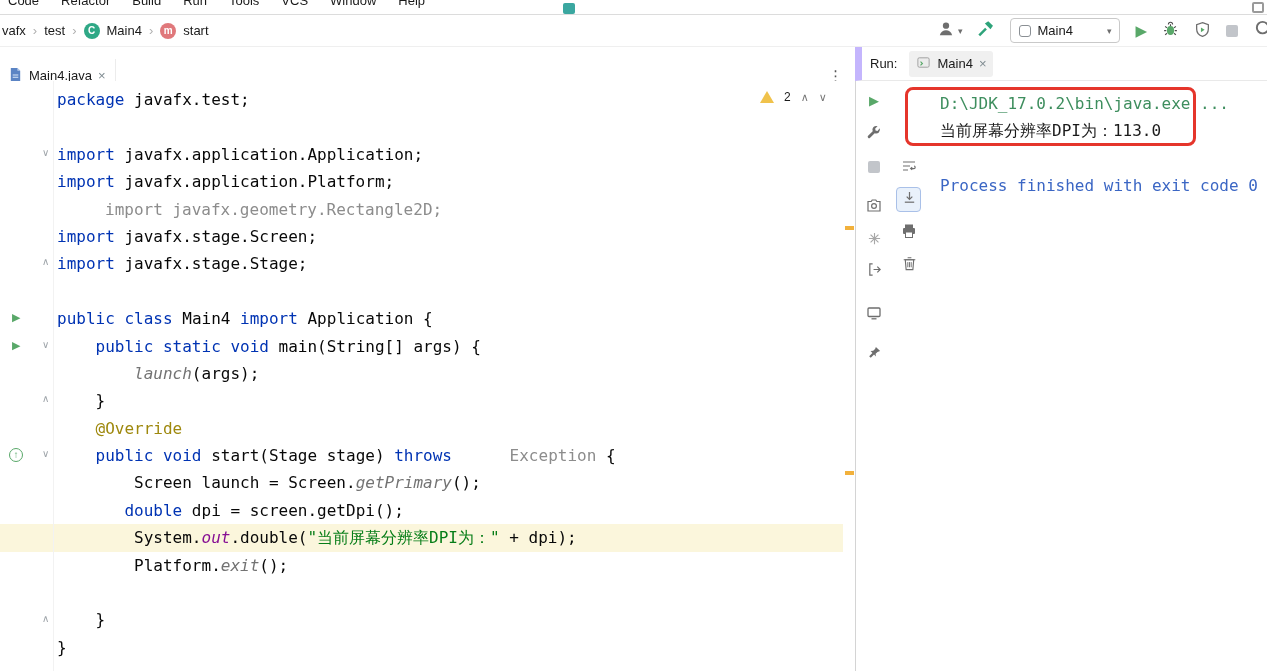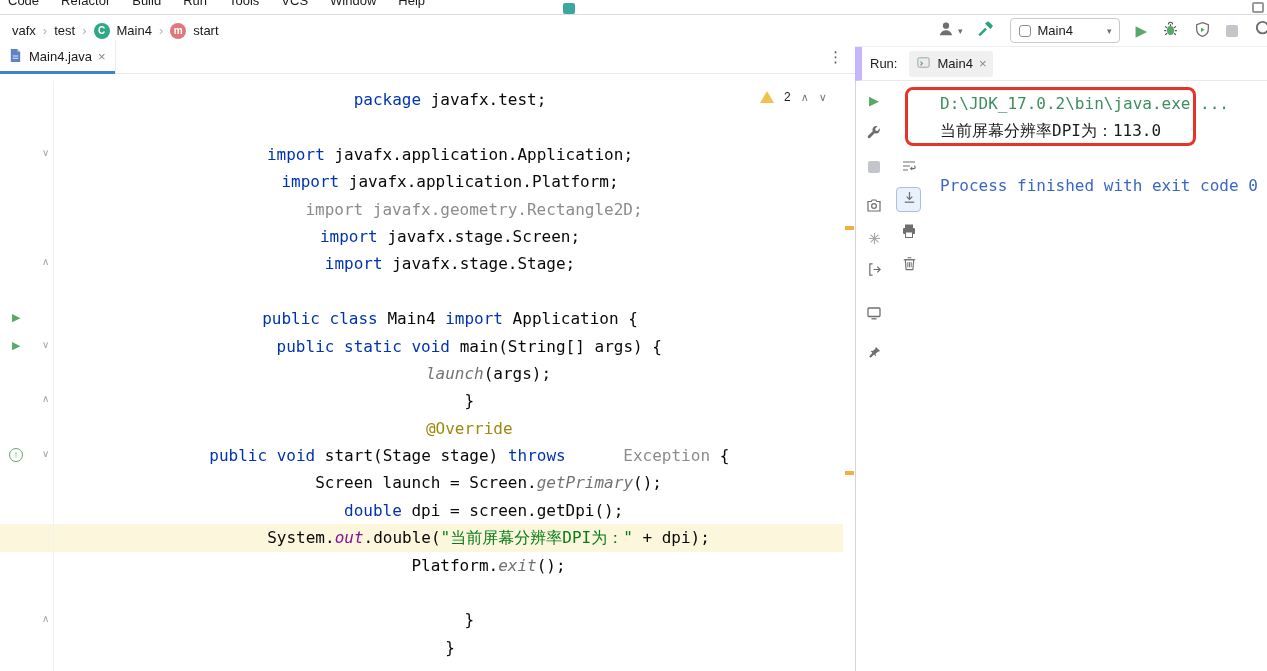--- a/index.html
+++ b/index.html
@@ -9,49 +9,49 @@
   .abs { position:absolute; }
 
   
   .menubar { left:0; top:0; width:1267px; height:15px; border-bottom:1px solid #DCDCDC; overflow:hidden; background:#fff; }
   .menu-items { display:flex; gap:22px; padding-left:8px; margin-top:-12px; line-height:26px; font-size:13px; }
   .mb-plugin { left:563px; top:3px; width:12px; height:11px; background:#3BA7A0; border-radius:2px; }
   .mb-right  { left:1252px; top:2px; width:12px; height:11px; border:2px solid #9a9a9a; border-radius:2px; }
 
   
   .navbar { left:0; top:15px; width:1267px; height:32px; border-bottom:1px solid #EFEFEF; display:flex; align-items:center; background:#fff; }
-  .crumbs { display:flex; align-items:center; gap:7px; padding-left:12px; white-space:nowrap; }
+  .crumbs { display:flex; align-items:center; gap:7px; padding-left:2px; white-space:nowrap; }
   .sep { color:#B0B0B0; font-size:13px; }
   .ci { width:16px; height:16px; border-radius:50%; color:#fff; font-size:10px; font-weight:bold;
         display:inline-flex; align-items:center; justify-content:center; }
   .ci-class  { background:#2FA886; }
   .ci-method { background:#E0787B; }
   .nav-tools { margin-left:auto; display:flex; align-items:center; gap:15px; padding-right:2px; }
   .run-combo { display:flex; align-items:center; gap:6px; border:1px solid #C9C9C9; border-radius:4px;
                height:25px; padding:0 8px; width:110px; background:#fff; }
   .combo-ic { width:12px; height:12px; border:1.5px solid #8A8F94; border-radius:3px; }
   .caret { color:#6E6E6E; font-size:9px; }
   .glyph-run { color:#59A869; font-size:15px; line-height:15px; }
   .stop-sq { width:12px; height:12px; background:#C2C5CA; border-radius:2px; }
 
   
-  .tabbar { left:0; top:40px; width:855px; height:34px; border-bottom:1px solid #E9E9E9; display:flex; align-items:center; background:#fff; }
+  .tabbar { left:0; top:59px; width:855px; height:34px; border-bottom:1px solid #E9E9E9; display:flex; align-items:center; background:#fff; }
   .ed-tab { display:flex; align-items:center; gap:6px; height:34px; padding:0 10px 0 8px; background:#fff;
             border-right:1px solid #ECECEC; box-shadow:inset 0 -3px 0 #4083C9; }
   .tab-close { color:#7F8B91; font-size:13px; }
   .kebab { margin-left:auto; padding-right:12px; color:#555; font-size:15px; }
   .run-header { left:855px; top:47px; width:412px; height:34px; border-bottom:1px solid #E9E9E9; border-left:7px solid #c4b5fd;
                 display:flex; align-items:center; gap:12px; padding-left:8px; background:#fff; }
   .run-tab { display:flex; align-items:center; gap:6px; padding:4px 7px; background:#F0F0F0; border-radius:3px; }
 
   
   .editor { left:0; top:81px; width:855px; height:590px; background:#fff; overflow:hidden; }
   .code { position:absolute; left:0; top:5px; width:843px; }
   .code-line { height:27.4px; line-height:27.4px; padding-left:57px; white-space:pre;
-               font-family:"DejaVu Sans Mono", monospace; font-size:16px; color:#080808;text-align:center; }
+               font-family:"DejaVu Sans Mono", monospace; font-size:16px; color:#080808; }
   .code-line.hl { background:#FBF6DC; }
   .tk-k  { color:#0033B3; }
   .tk-d  { color:#080808; }
   .tk-s  { color:#067D17; }
   .tk-g  { color:#8C8C8C;margin-left:48px; }
   .tk-a  { color:#9E880D; }
   .tk-im { color:#737373; font-style:italic; }
   .tk-fo { color:#871094; font-style:italic; }
   .gutter { position:absolute; left:0; top:0; width:54px; height:590px; border-right:1px solid #F2F2F2; }
   .g-ic { position:absolute; display:block; }

